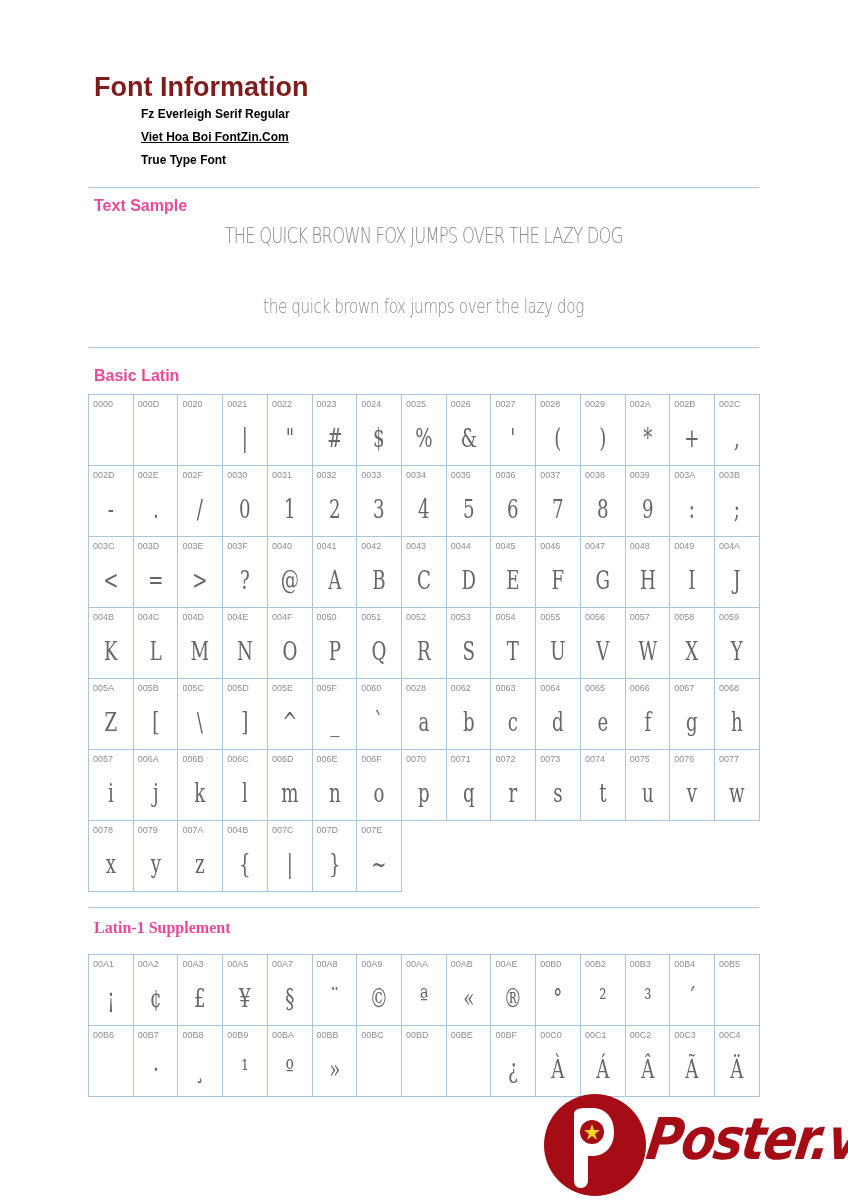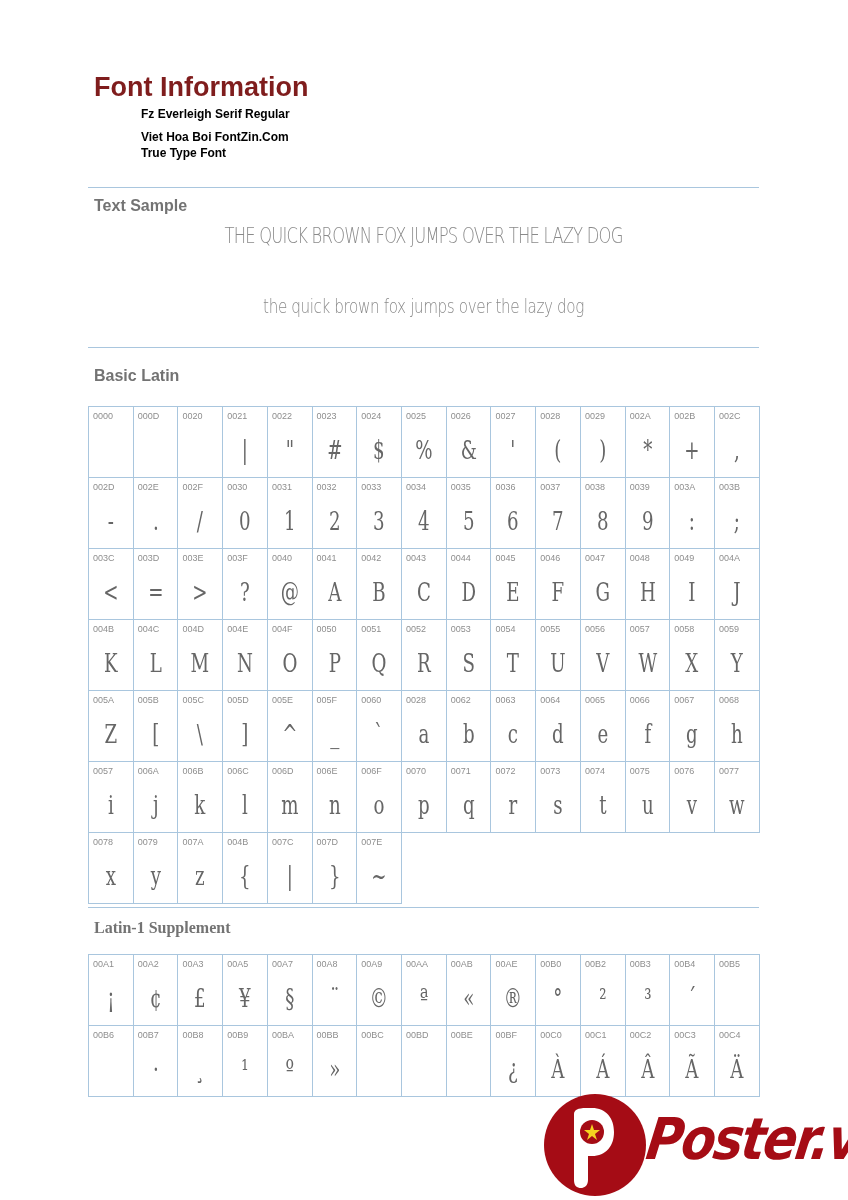--- a/index.html
+++ b/index.html
@@ -4,54 +4,54 @@
 <style>
   * { box-sizing: border-box; margin: 0; padding: 0; }
   html, body { width: 848px; height: 1200px; background: #ffffff; overflow: hidden; }
   body { position: relative; font-family: "Liberation Sans", sans-serif; color: #000; }
 
   .page-title { position: absolute; left: 94px; top: 70px; font-size: 27px; font-weight: bold; color: #7f1d1d; line-height: 34px; }
   .meta-line { position: absolute; left: 94px; font-size: 12px; font-weight: bold; color: #000; line-height: 20px; margin-left: 47px; }
 
   .divider { position: absolute; left: 88px; width: 671px; height: 1px; background: #a9c6de; }
 
-  .section-title { position: absolute; left: 94px; font-size: 16px; font-weight: bold; color: #737373; line-height: 20px; }
+  .section-title { position: absolute; left: 94px; font-size: 16px; font-weight: bold; color: #ec4899; line-height: 20px; }
 
   .sample { position: absolute; left: 88px; width: 671px; text-align: center; color: #888; font-family: "DejaVu Sans", sans-serif; font-weight: 200; letter-spacing: -0.5px; }
   .sample-upper { top: 224px; font-size: 21px; transform: scaleX(0.78); transform-origin: center; letter-spacing: -1px; color: #8a8a8a; }
   .sample-lower { top: 295px; font-size: 19px; transform: scaleX(0.80); transform-origin: center; color: #8a8a8a; }
 
   .grid { position: absolute; left: 88px; display: grid; grid-template-columns: repeat(15, 44.73px); border-left: 1px solid #a9c6de; border-top: 1px solid #a9c6de; }
   .cell { height: 71px; border-right: 1px solid #a9c6de; border-bottom: 1px solid #a9c6de; position: relative; background: #fff; }
   .cell .code { position: absolute; left: 4px; top: 4px; font-size: 9px; color: #8e8e8e; font-family: "Liberation Sans", sans-serif; }
   .cell .glyph { position: absolute; left: 0; right: 0; top: 20px; height: 46px; display: flex; align-items: center; justify-content: center; font-family: "DejaVu Serif", serif; font-size: 26px; color: #666; font-weight: 100; transform: scaleX(0.7); }
 
   .logo { position: absolute; left: 544px; top: 1094px; width: 304px; height: 106px; }
   .logo-circle { position: absolute; left: 0; top: 0; width: 102px; height: 102px; border-radius: 50%; background: #a50c15; }
   .logo-p { position: absolute; left: 22px; top: 14px; width: 48px; height: 80px; }
   .logo-text { position: absolute; left: 108px; top: 12px; font-family: "DejaVu Sans", sans-serif; font-style: italic; font-weight: bold; font-size: 50px; color: #a50c15; letter-spacing: -2px; transform: skewX(-8deg) scaleY(1.15); transform-origin: left top; }
 </style>
 </head>
 <body>
 
 <div class="page-title">Font Information</div>
 <div class="meta-line" style="top:104px;">Fz Everleigh Serif Regular</div>
-<div class="meta-line" style="top:127px;">Viet Hoa Boi FontZin.Com</div>
-<div class="meta-line" style="top:143px;">True Type Font</div>
+<div class="meta-line" style="top:127px;text-decoration:underline;">Viet Hoa Boi FontZin.Com</div>
+<div class="meta-line" style="top:150px;">True Type Font</div>
 
 <div class="divider" style="top:187px;"></div>
 
 <div class="section-title" style="top:196px;">Text Sample</div>
 <div class="sample sample-upper">THE QUICK BROWN FOX JUMPS OVER THE LAZY DOG</div>
 <div class="sample sample-lower">the quick brown fox jumps over the lazy dog</div>
 
 <div class="divider" style="top:347px;"></div>
 
 <div class="section-title" style="top:366px;">Basic Latin</div>
-<div class="grid" id="grid-basic" style="top:406px;">
+<div class="grid" id="grid-basic" style="top:394px;">
     <div class="cell">
       <span class="code">0000</span>
       <span class="glyph"></span>
     </div>
     <div class="cell">
       <span class="code">000D</span>
       <span class="glyph"></span>
     </div>
     <div class="cell">
       <span class="code">0020</span>

